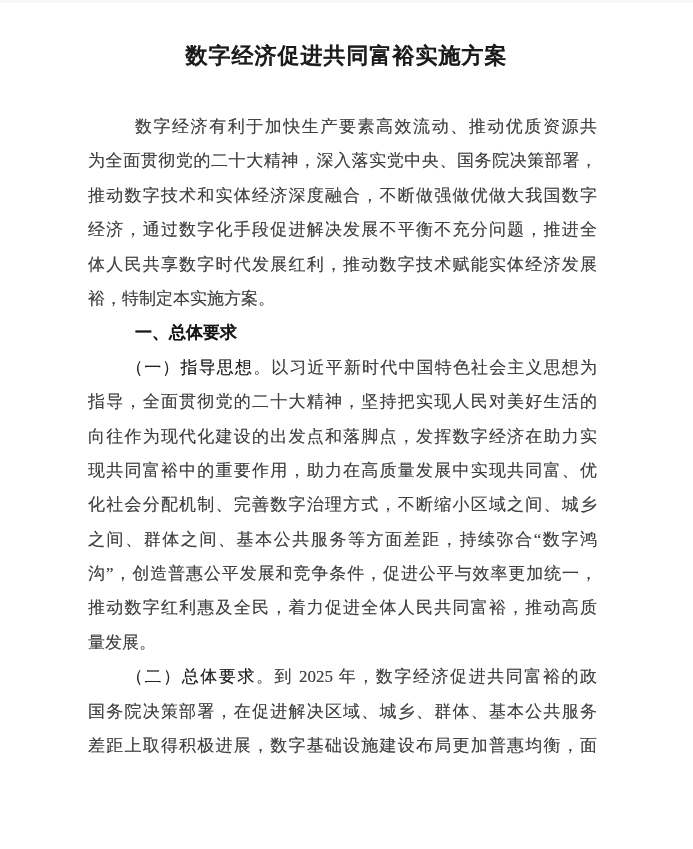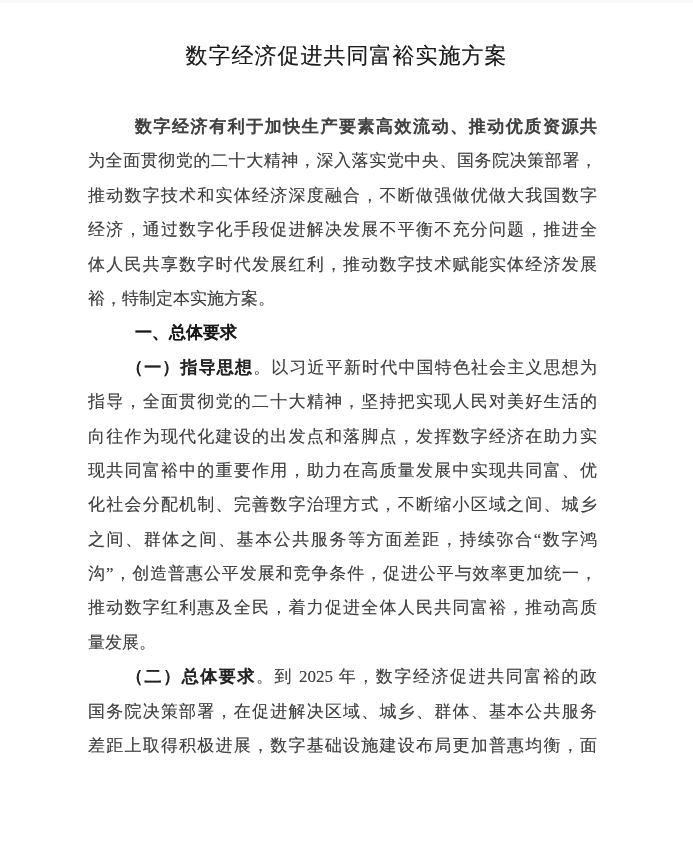--- a/index.html
+++ b/index.html
@@ -16,53 +16,53 @@
   }
   .top-edge {
     height: 3px; width: 693px;
     background: #f7f7f7;
   }
   .title {
     margin: 38px 0 16px 0;
     text-align: center;
     font-size: 22px;
     line-height: 30px;
-    font-weight: normal;
+    font-weight: bold;
     color: #1b1b1b;
     letter-spacing: 1px;
     text-shadow: 0 0 0.6px rgba(27,27,27,0.5);
   }
   .doc-body {
     margin: 39px 0 0 88px;
     width: 509px;
     font-size: 17px;
     color: #414141;
     text-shadow: 0 0 0.5px rgba(65,65,65,0.5);
   }
   .line {
     height: 34.4px;
     line-height: 34.4px;
     overflow: hidden;
     text-align: justify;
     text-align-last: justify;
   }
   .line.para-end { text-align-last: left; }
-  .line.indent-first { text-indent: 47px; font-weight: bold; }
+  .line.indent-first { text-indent: 47px; }
   .line.indent-paren { text-indent: 38px; }
   .line.heading {
     text-indent: 47px;
     text-align-last: left;
     font-family: "Liberation Sans", "DejaVu Sans", sans-serif;
     font-weight: bold;
     font-size: 17px;
     color: #161616;
     text-shadow: 0 0 0.5px rgba(22,22,22,0.55);
   }
   .lead {
-    font-weight: bold;
+    font-weight: normal;
     color: #222222;
     text-shadow: 0 0 0.6px rgba(34,34,34,0.5);
   }
 </style>
 </head>
 <body>
 
 <div class="page">
   <div class="top-edge"></div>
 

